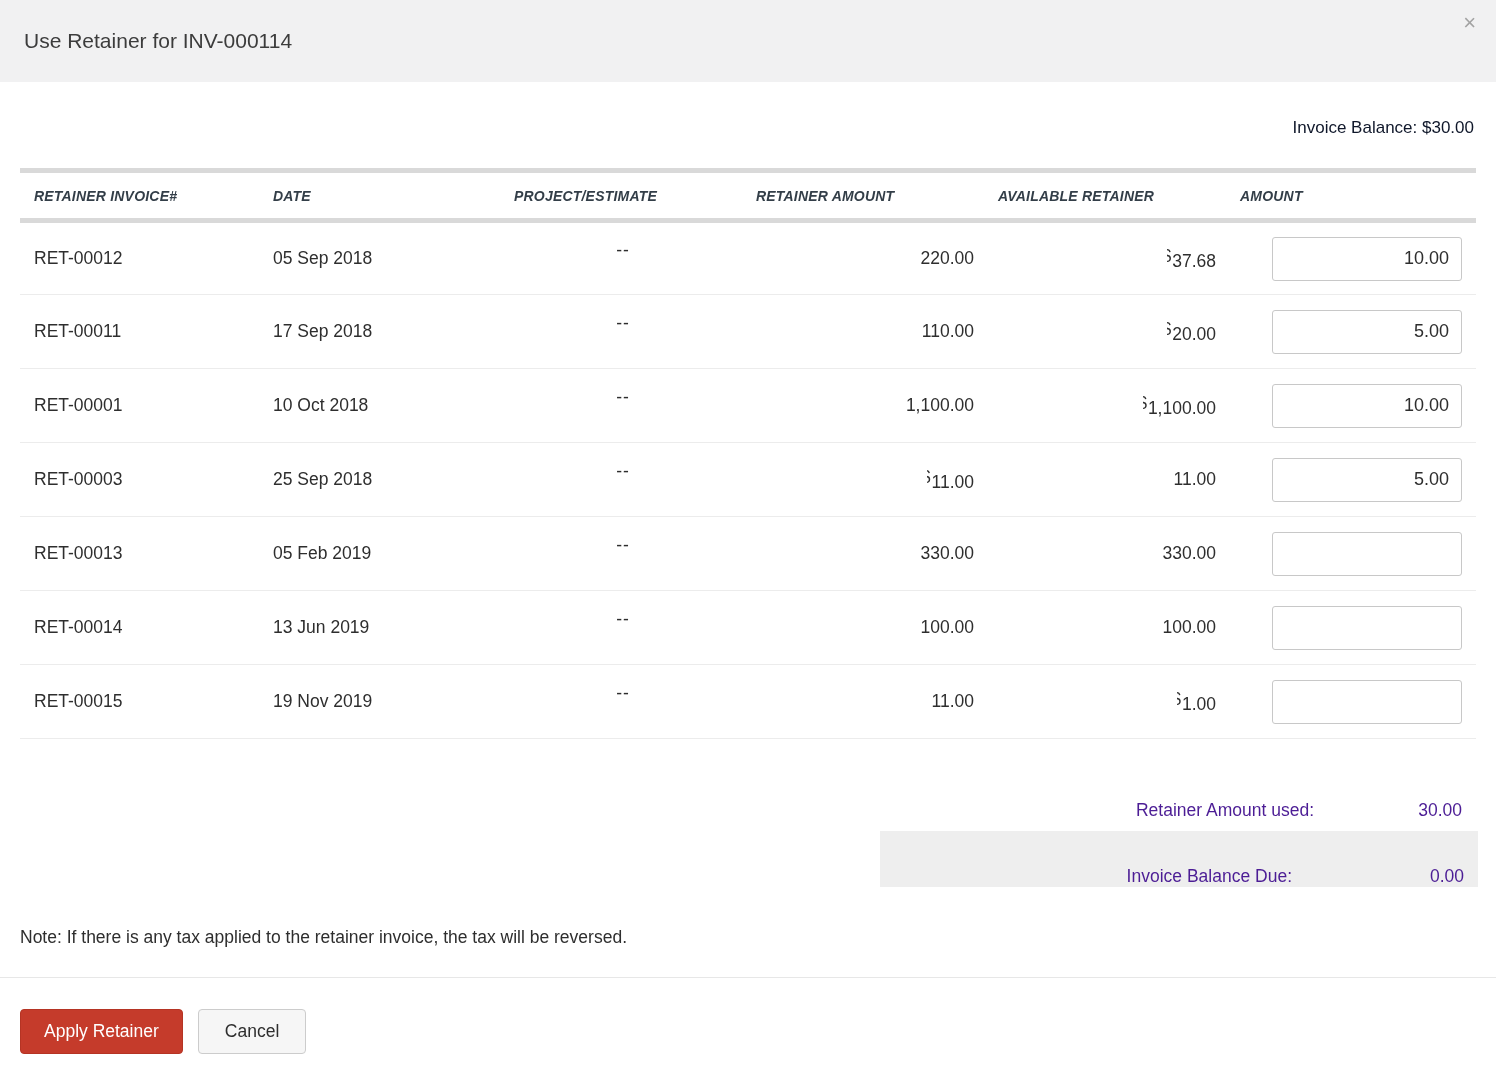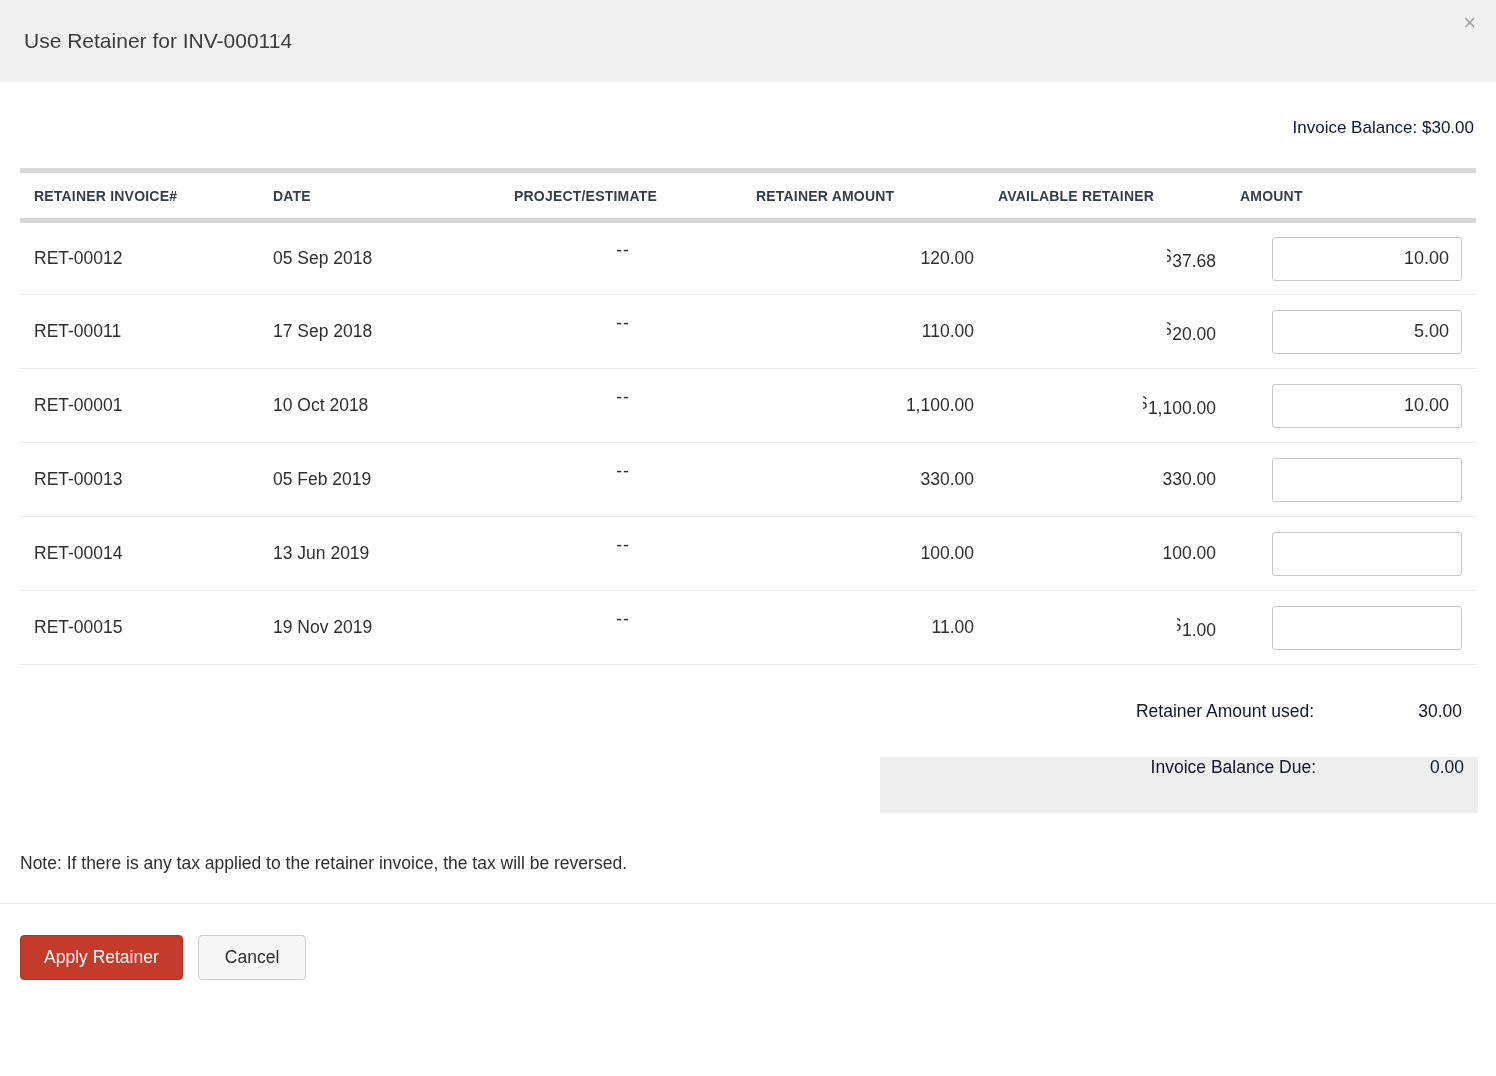--- a/index.html
+++ b/index.html
@@ -17,21 +17,21 @@
 
   .balance-line { text-align:right; margin-top:36px; font-size:17px; color:#0f172a;
                   padding-right:2px; }
 
   
   table { width:100%; border-collapse:collapse; margin-top:30px; table-layout:fixed; }
   col.c1{width:241px} col.c2{width:241px} col.c3{width:242px}
   col.c4{width:242px} col.c5{width:242px} col.c6{width:248px}
   th { height:50px; font-size:14px; font-weight:bold; color:#333e48; text-align:left;
        letter-spacing:0.2px; padding:0 12px; border-top:5px solid #d9d9d9;
-       border-bottom:5px solid #d9d9d9; white-space:nowrap; }
+       border-bottom:5px solid #d9d9d9; white-space:nowrap;font-style:italic; }
   th.first { padding-left:14px; }
   th.num { text-align:left; }
   th.last { padding-right:14px; }
   td { height:74px; border-bottom:1px solid #ececec; font-size:17.5px; color:#2e2e2e;
        padding:0 12px; background:#fff; }
   td.first { padding-left:14px; }
   td.num { text-align:right; }
   td.last { padding-right:14px; text-align:right; }
   td.proj { text-align:center; color:#2e2e2e; }
   td.proj span { position:relative; top:-8px; letter-spacing:1px; }
@@ -40,25 +40,25 @@
   .sliver { display:inline-block; width:4px; overflow:hidden; direction:rtl;
             white-space:nowrap; vertical-align:baseline; margin-right:1px; color:#2e2e2e; }
   .sliver::before { content:"$"; }
 
   .amount-input { width:190px; height:44px; border:1px solid #c8c8c8; border-radius:3px;
                   font-family:inherit; font-size:18px; color:#2e2e2e; text-align:right;
                   padding:0 12px; background:#fff; outline:none; }
 
   
   .totals { margin-top:36px; }
-  .totals-row { display:flex; justify-content:flex-end; align-items:flex-start;
-                font-size:17.5px; color:#0f172a; }
+  .totals-row { display:flex; justify-content:flex-end; align-items:flex-end;
+                font-size:17.5px; color:#4c1d95; }
   .totals-row.plain { height:46px; padding-right:2px; }
   .totals-row.band { height:56px; background:#eeeeee; width:598px; margin-left:auto;
-                     margin-top:10px; margin-right:-2px; padding-right:2px; }
+                     margin-top:10px; margin-right:-2px; padding-right:2px;gap:24px; }
   .totals-value { width:160px; text-align:right; padding-right:12px; }
 
   .note { margin-top:40px; font-size:17.5px; color:#2e2e2e; }
 
   .footer-divider { border:none; border-top:1px solid #e7e7e7; margin-top:29px; }
 
   .modal-footer { padding:31px 20px 24px; display:flex; gap:15px; }
   .btn { height:45px; font-size:17.5px; border-radius:4px; cursor:pointer;
          font-family:inherit; }
   .btn-apply { background:#c53b2b; border:1px solid #b53424; color:#ffffff; padding:0 23px; }
@@ -93,39 +93,47 @@
         <th class="num">RETAINER AMOUNT</th>
         <th class="num">AVAILABLE RETAINER</th>
         <th class="num last">AMOUNT</th>
       </tr>
     </thead>
     <tbody>
       <tr>
         <td class="first">RET-00012</td>
         <td>05 Sep 2018</td>
         <td class="proj"><span>--</span></td>
-        <td class="num"><span>120.00</span></td>
+        <td class="num"><span>220.00</span></td>
         <td class="num"><span class="sliver"></span><span>37.68</span></td>
         <td class="last"><input class="amount-input" type="text" value="10.00" style=""></td>
       </tr>
       <tr>
         <td class="first">RET-00011</td>
         <td>17 Sep 2018</td>
         <td class="proj"><span>--</span></td>
         <td class="num"><span>110.00</span></td>
         <td class="num"><span class="sliver"></span><span>20.00</span></td>
         <td class="last"><input class="amount-input" type="text" value="5.00" style=""></td>
       </tr>
       <tr>
         <td class="first">RET-00001</td>
         <td>10 Oct 2018</td>
         <td class="proj"><span>--</span></td>
         <td class="num"><span>1,100.00</span></td>
         <td class="num"><span class="sliver"></span><span>1,100.00</span></td>
         <td class="last"><input class="amount-input" type="text" value="10.00" style=""></td>
+      </tr>
+      <tr>
+        <td class="first">RET-00003</td>
+        <td>25 Sep 2018</td>
+        <td class="proj"><span>--</span></td>
+        <td class="num"><span class="sliver"></span><span>11.00</span></td>
+        <td class="num"><span>11.00</span></td>
+        <td class="last"><input class="amount-input" type="text" value="5.00" style=""></td>
       </tr>
       <tr>
         <td class="first">RET-00013</td>
         <td>05 Feb 2019</td>
         <td class="proj"><span>--</span></td>
         <td class="num"><span>330.00</span></td>
         <td class="num"><span>330.00</span></td>
         <td class="last"><input class="amount-input" type="text" value="" style=""></td>
       </tr>
       <tr>

